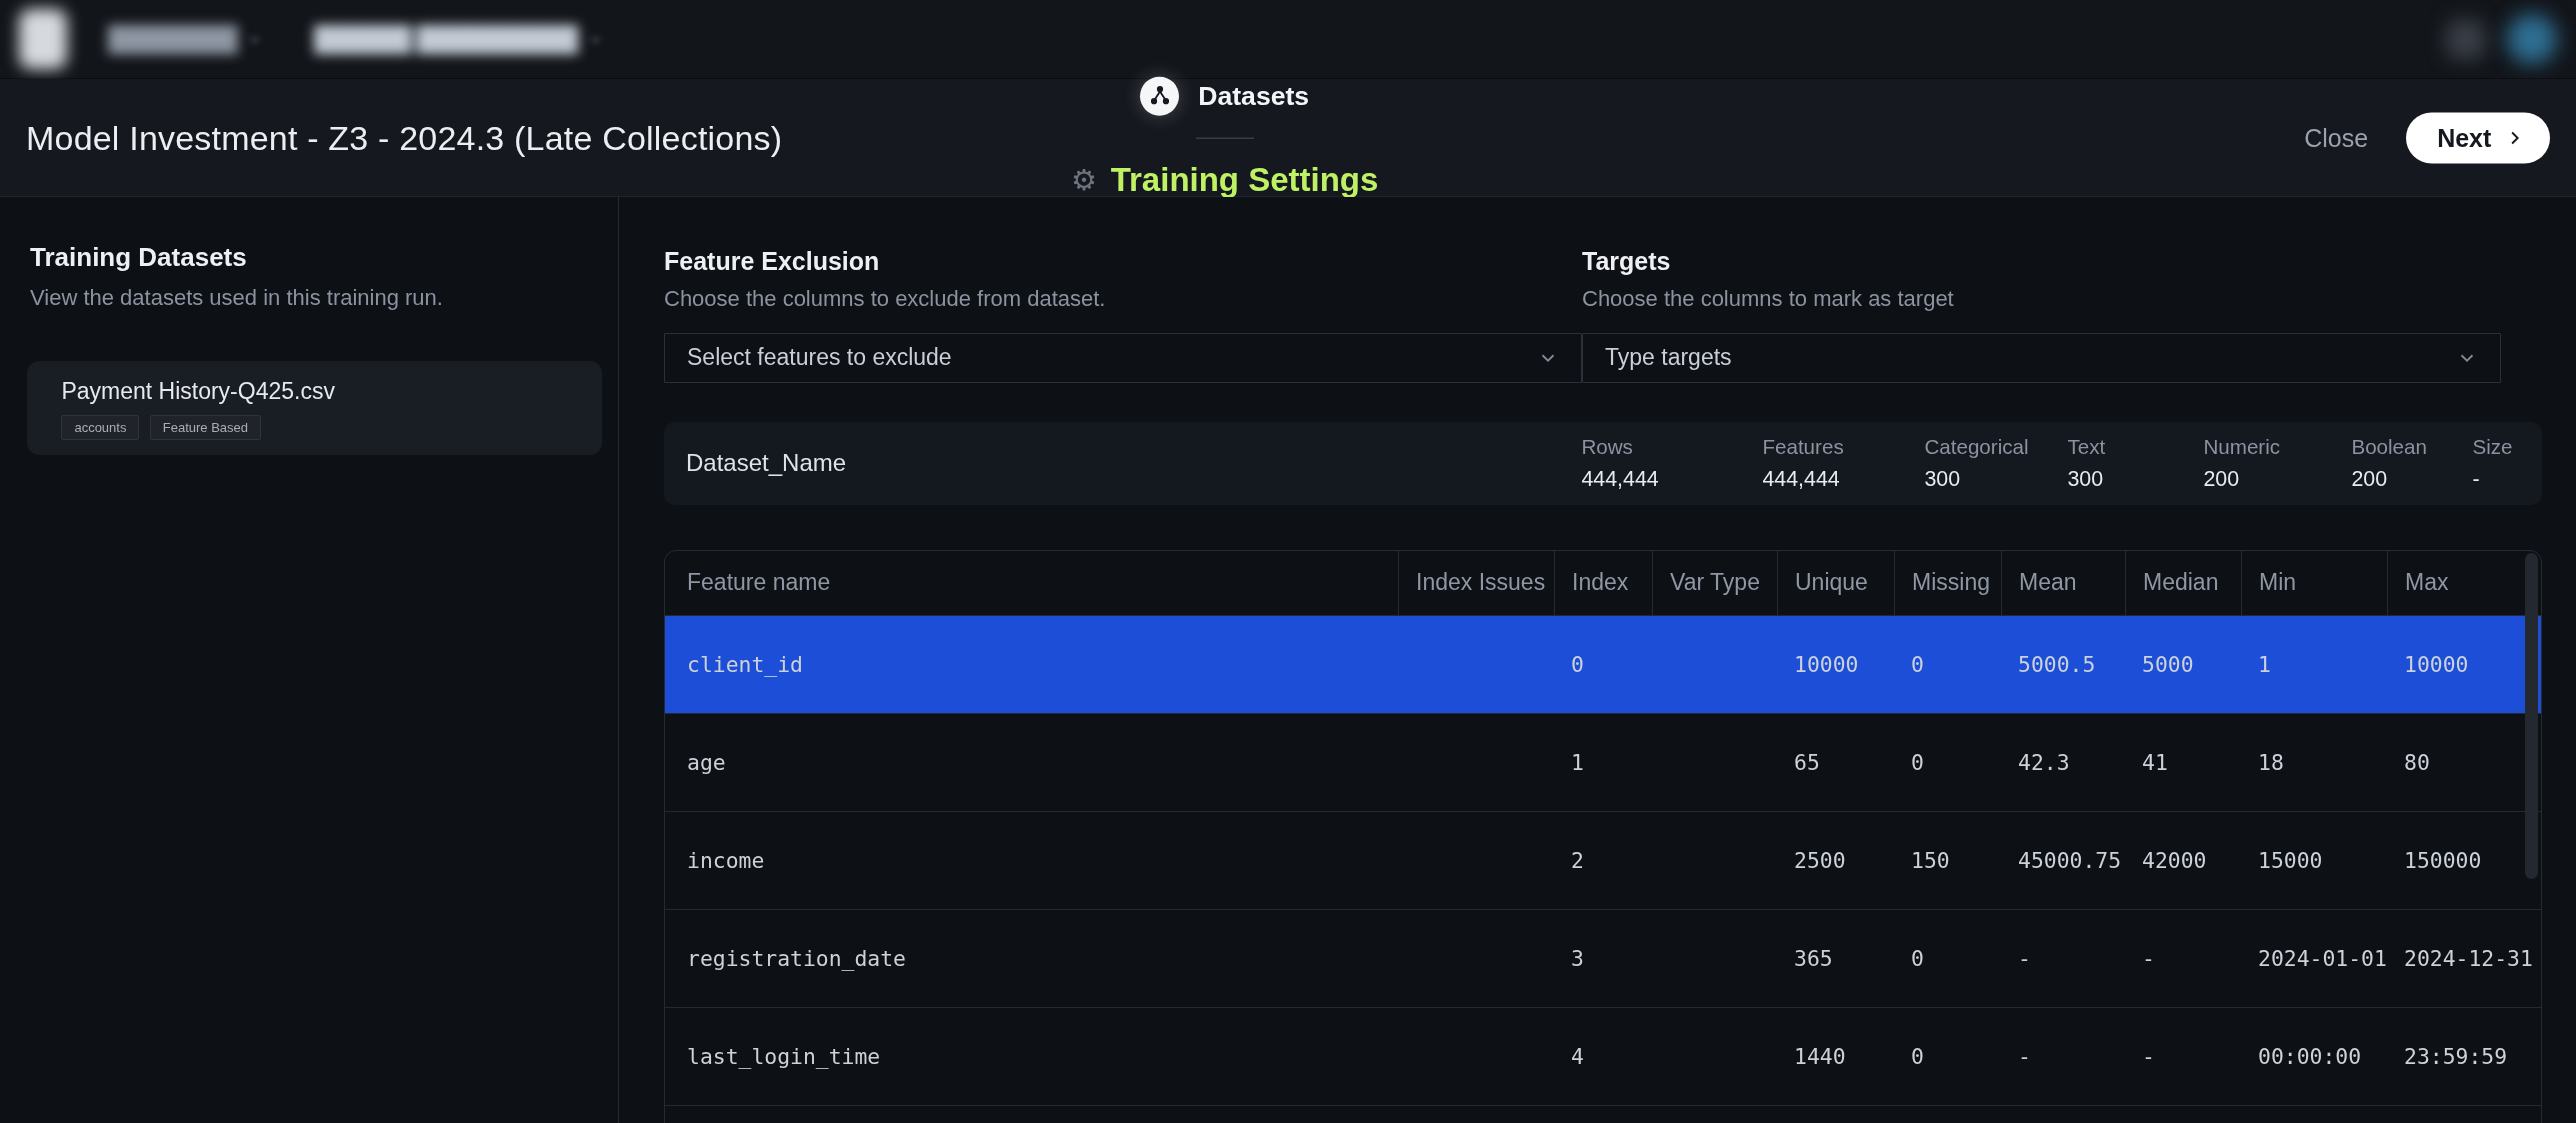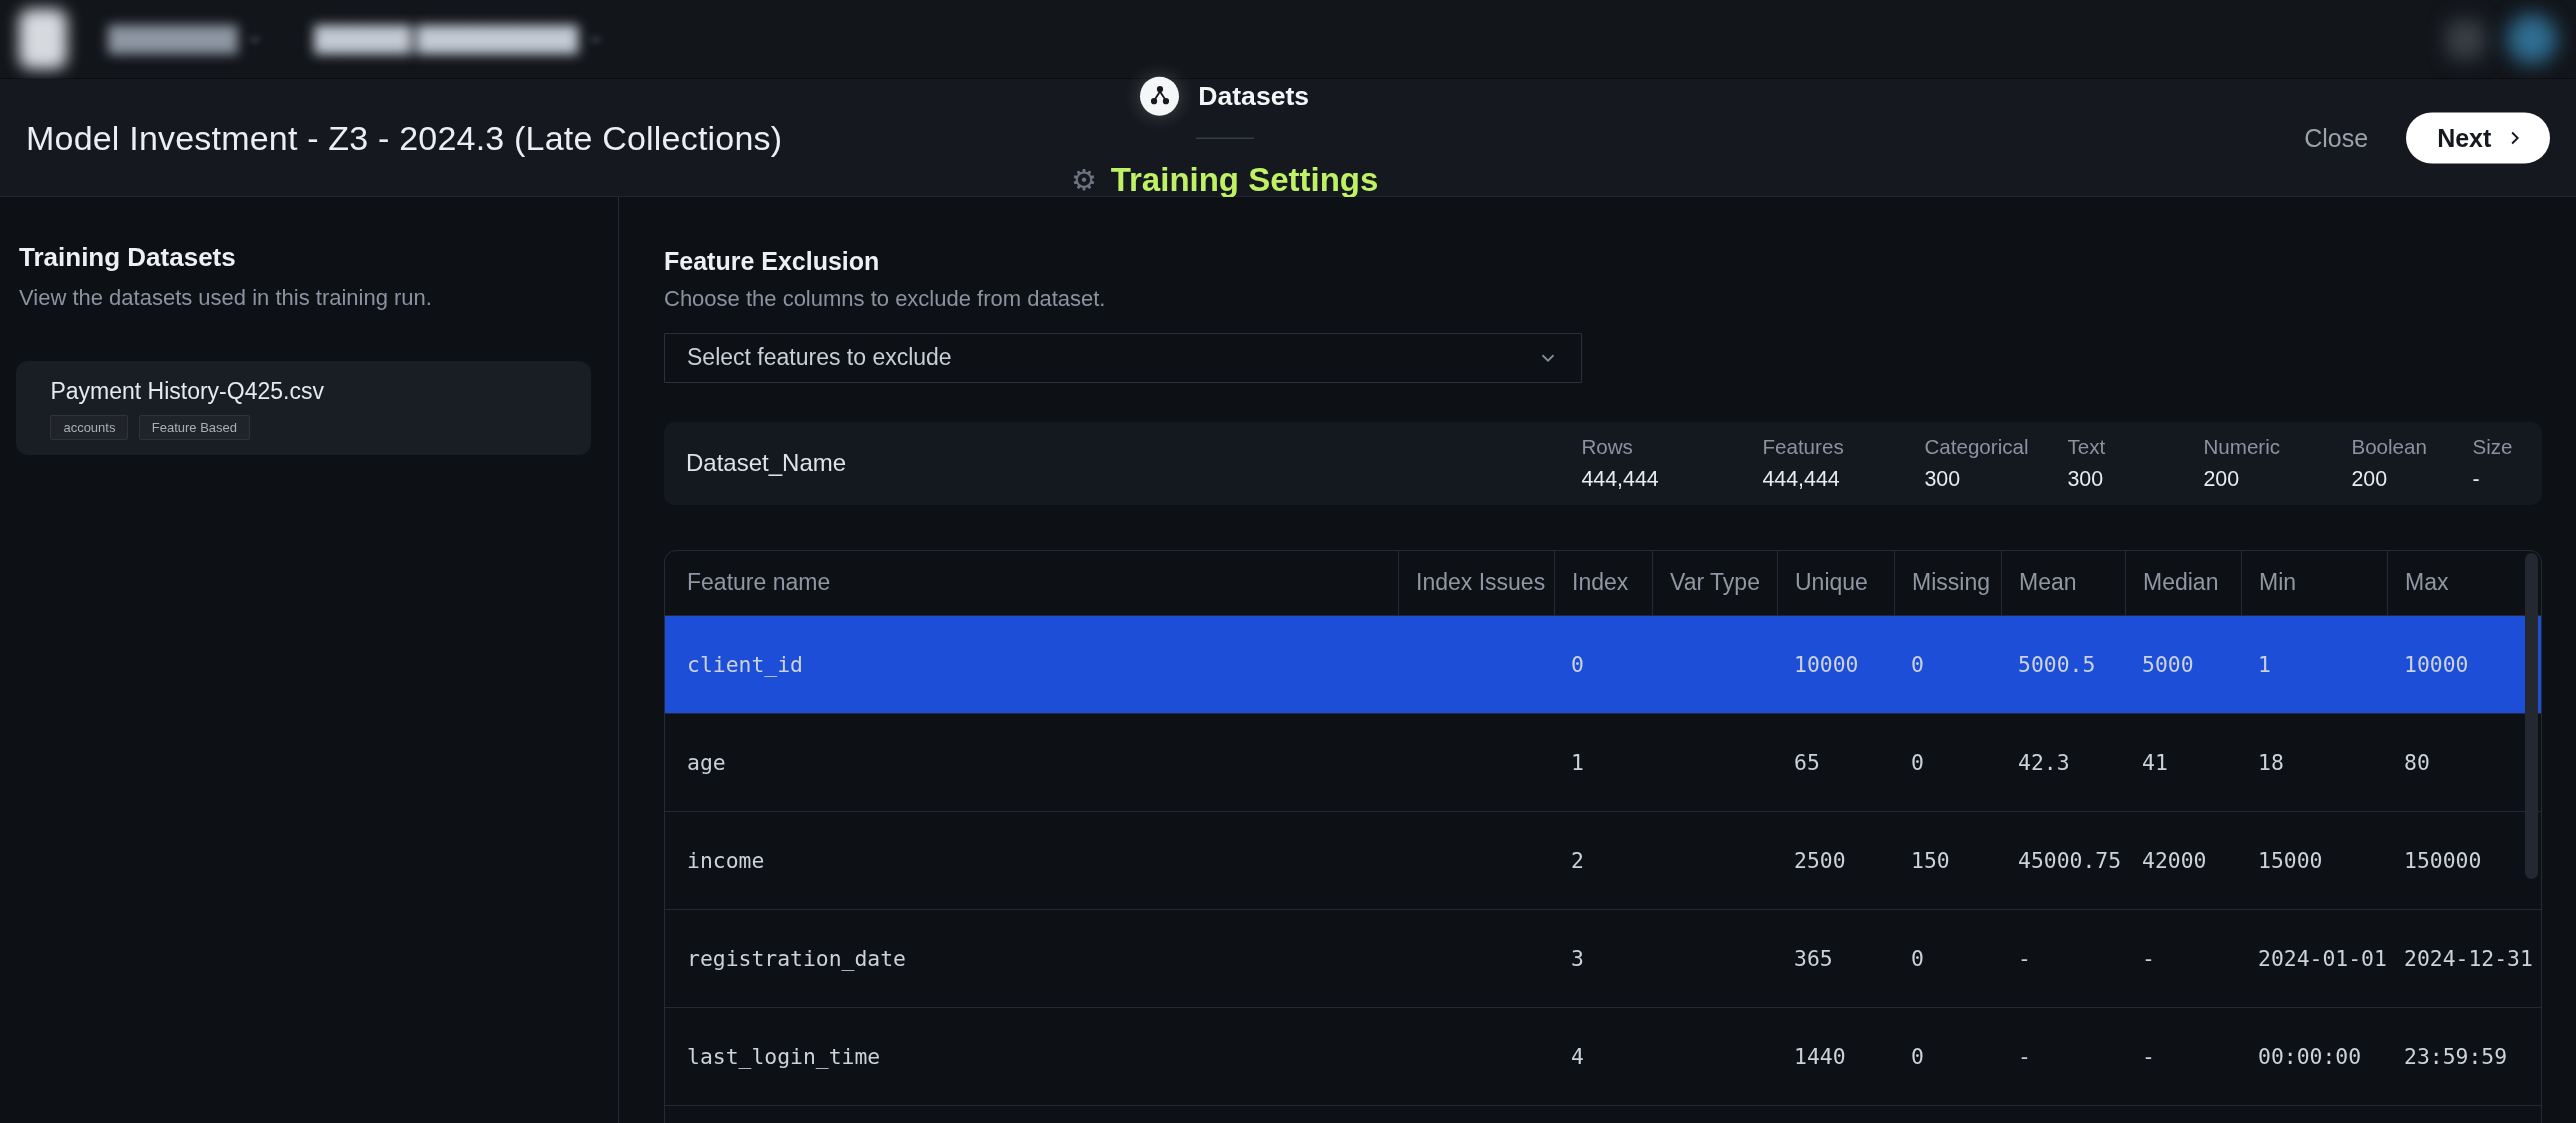--- a/index.html
+++ b/index.html
@@ -58,21 +58,21 @@
   .next-btn {
     height:51px; padding:0 26px 0 31px; border:none; border-radius:26px; background:#ffffff;
     color:#15181e; font-size:25px; font-weight:600; display:flex; align-items:center; gap:13.7px;
     cursor:pointer; font-family:"Liberation Sans", sans-serif;
   }
 
   
   .content { position:relative; height:926px; background:#0d1015; }
   .sidebar {
     position:absolute; left:0; top:0; bottom:0; width:619px;
-    border-right:1.7px solid #262b33; padding:45px 19px 0 19px;
+    border-right:1.7px solid #262b33; padding:45px 19px 0 30px;
   }
   .side-title { font-size:26px; font-weight:600; color:#eef0f3; }
   .side-sub { margin-top:12px; font-size:22px; color:#8b93a0; }
   .dataset-card {
     margin-top:50px; margin-left:-2.6px; width:575px; height:94px;
     background:#191d24; border-radius:12px; padding:17px 20.6px 0 34px; cursor:pointer;
   }
   .dataset-card-title { font-size:23px; color:#e6e9ee; }
   .tag-row { display:flex; gap:10.3px; margin-top:10.3px; }
   .tag {
@@ -214,20 +214,32 @@
         <div class="select">
           <span class="select-placeholder">Select features to exclude</span>
           <span class="chev">
             <svg width="22" height="22" viewBox="0 0 24 24" fill="none" stroke="#848c99" stroke-width="2">
                 <path d="M6 9l6 6 6-6"></path>
               </svg>
           </span>
         </div>
       </div>
 
+      <div class="section-col-2">
+        <div class="sec-title">Targets</div>
+        <div class="sec-sub">Choose the columns to mark as target</div>
+        <div class="select">
+          <span class="select-placeholder">Type targets</span>
+          <span class="chev">
+            <svg width="22" height="22" viewBox="0 0 24 24" fill="none" stroke="#848c99" stroke-width="2">
+                <path d="M6 9l6 6 6-6"></path>
+              </svg>
+          </span>
+        </div>
+      </div>
     </div>
 
     <div class="summary-bar">
       <span class="summary-name">Dataset_Name</span>
       <div class="stats">
         <div>
           <div class="stat-label">Rows</div>
           <div class="stat-value">444,444</div>
         </div>
         <div>

